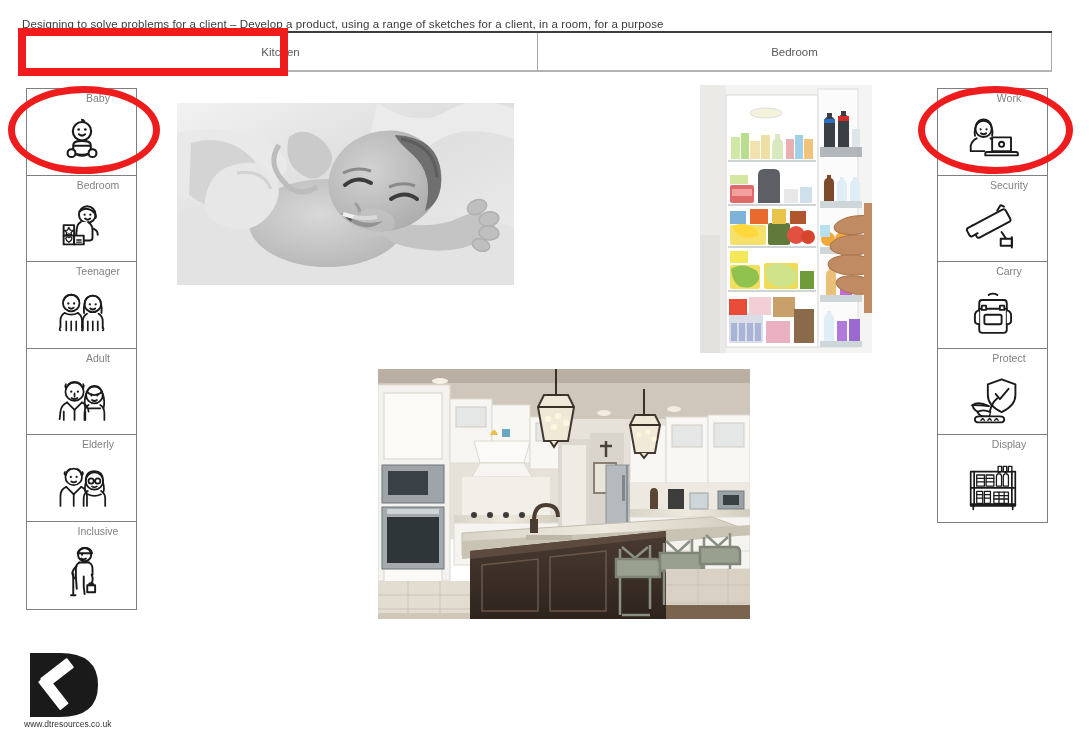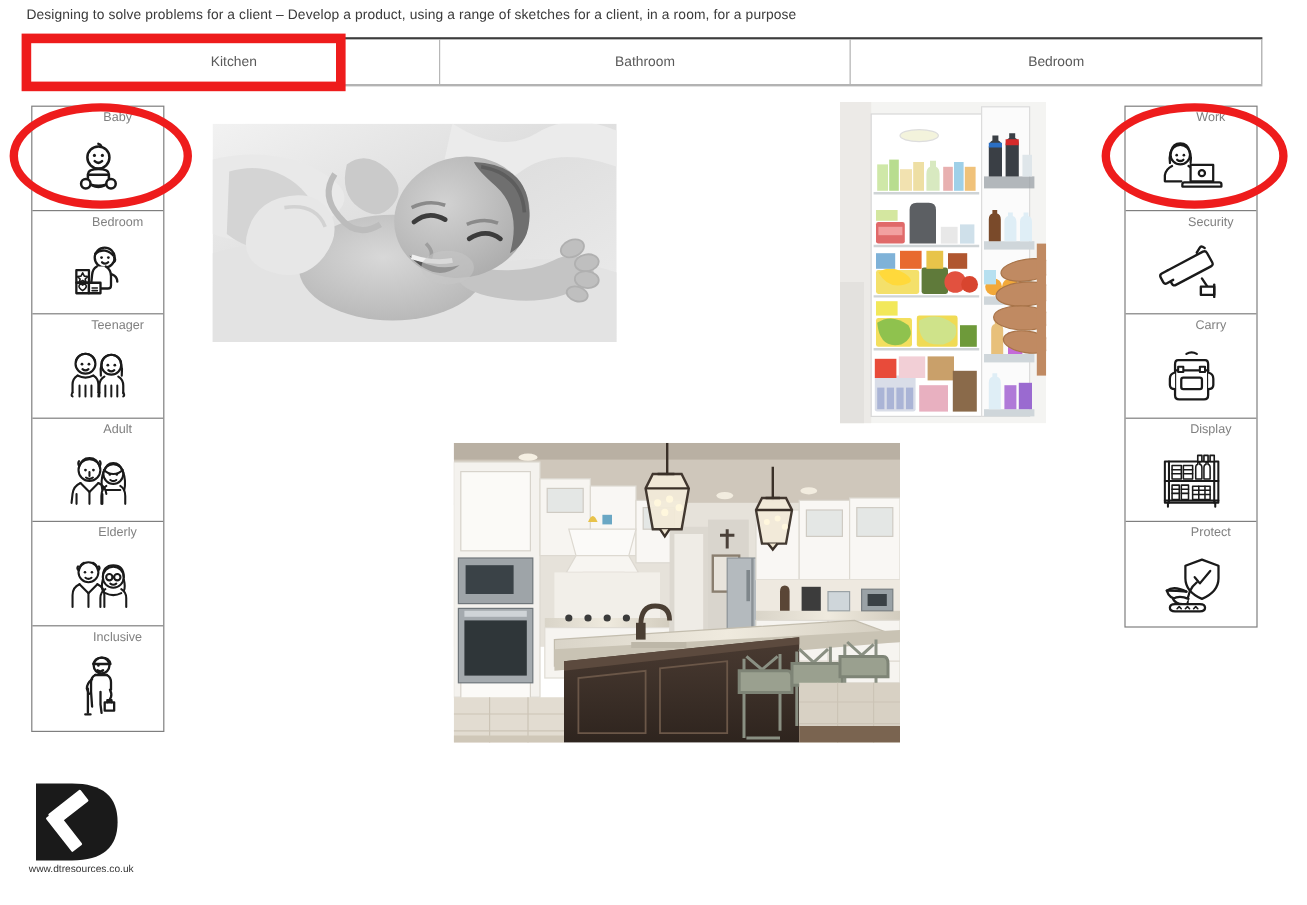--- a/index.html
+++ b/index.html
@@ -13,21 +13,21 @@
     position: relative;
     overflow: hidden;
     font-family: "Liberation Sans", sans-serif;
     color: #404040;
   }
 
   
   .title {
     position: absolute;
     left: 22px;
-    top: 7px;
+    top: 18px;
     font-size: 11.5px;
     color: #3a3a3a;
     white-space: nowrap;
     letter-spacing: 0.1px;
   }
 
   
   .tabbar {
     position: absolute;
     left: 23px;
@@ -147,23 +147,20 @@
   }
 </style>
 </head>
 <body>
 
 <div class="title">Designing to solve problems for a client – Develop a product, using a range of sketches for a client, in a room, for a purpose</div>
 
 <div class="tabbar">
   <div class="tab">
     <span>Kitchen</span>
-  </div>
-  <div class="tab">
-    <span>Bathroom</span>
   </div>
   <div class="tab">
     <span>Bedroom</span>
   </div>
 </div>
 
 <div class="sidebar left">
 
   <div class="cell">
     <div class="cell-label">Baby</div>
@@ -378,20 +375,40 @@
         <path d="M13 24 h32"></path>
         <rect x="16" y="20.5" width="5" height="5" fill="#fff" stroke-width="2"></rect>
         <rect x="37" y="20.5" width="5" height="5" fill="#fff" stroke-width="2"></rect>
 
         <rect x="19" y="31" width="20" height="11" rx="2" fill="#fff"></rect>
       </svg>
     </div>
   </div>
 
   <div class="cell">
+    <div class="cell-label">Protect</div>
+    <div class="cell-icon">
+      <svg width="60" height="50" viewBox="0 0 68 58" fill="none" stroke="#1a1a1a" stroke-width="2.2" stroke-linecap="round" stroke-linejoin="round">
+
+        <path d="M44 5 l16 6 v12 q0 13 -16 20 q-16 -7 -16 -20 v-12 z" fill="#fff"></path>
+        <path d="M37 22 l5 6 l10 -12"></path>
+
+        <path d="M30 48 q0 -14 9 -21"></path>
+
+        <path d="M29 36 q-12 -6 -19 -1 q3 10 15 8" fill="#fff"></path>
+        <path d="M10 35 q10 0 19 1"></path>
+        <path d="M31 43 q-9 -4 -15 0 q3 6 12 5" fill="#fff"></path>
+
+        <path d="M18 48 h24 q5 0 5 3.5 t-5 3.5 h-24 q-5 0 -5 -3.5 t5 -3.5 z" fill="#fff"></path>
+        <path d="M20 52.5 l2 -2 l2 2 M28 52.5 l2 -2 l2 2 M36 52.5 l2 -2 l2 2" stroke-width="1.6"></path>
+      </svg>
+    </div>
+  </div>
+
+  <div class="cell">
     <div class="cell-label">Display</div>
     <div class="cell-icon">
       <svg width="58" height="48" viewBox="0 0 64 56" fill="none" stroke="#1a1a1a" stroke-width="2" stroke-linecap="round" stroke-linejoin="round">
 
         <path d="M6 10 h52 v40 h-52 z" fill="#fff"></path>
         <path d="M6 29 h52"></path>
         <path d="M6 48 h52"></path>
         <path d="M10 10 v40 M54 10 v40"></path>
 
         <path d="M38 4 h4 v6 h-4 z M44 4 h4 v6 h-4 z M50 4 h4 v6 h-4 z" fill="#fff" stroke-width="1.6"></path>
@@ -409,40 +426,20 @@
         <g stroke-width="1.5">
           <path d="M13 33 h7 v14 h-7 z" fill="#fff"></path>
           <path d="M13 37 h7 M13 41 h7"></path>
           <path d="M22 33 h7 v14 h-7 z" fill="#fff"></path>
           <path d="M22 37 h7 M22 41 h7"></path>
           <path d="M33 34 h17 v13 h-17 z" fill="#fff"></path>
           <path d="M33 38 h17 M33 42 h17 M39 34 v13 M45 34 v13"></path>
         </g>
 
         <path d="M9 50 v4 M55 50 v4"></path>
-      </svg>
-    </div>
-  </div>
-
-  <div class="cell">
-    <div class="cell-label">Protect</div>
-    <div class="cell-icon">
-      <svg width="60" height="50" viewBox="0 0 68 58" fill="none" stroke="#1a1a1a" stroke-width="2.2" stroke-linecap="round" stroke-linejoin="round">
-
-        <path d="M44 5 l16 6 v12 q0 13 -16 20 q-16 -7 -16 -20 v-12 z" fill="#fff"></path>
-        <path d="M37 22 l5 6 l10 -12"></path>
-
-        <path d="M30 48 q0 -14 9 -21"></path>
-
-        <path d="M29 36 q-12 -6 -19 -1 q3 10 15 8" fill="#fff"></path>
-        <path d="M10 35 q10 0 19 1"></path>
-        <path d="M31 43 q-9 -4 -15 0 q3 6 12 5" fill="#fff"></path>
-
-        <path d="M18 48 h24 q5 0 5 3.5 t-5 3.5 h-24 q-5 0 -5 -3.5 t5 -3.5 z" fill="#fff"></path>
-        <path d="M20 52.5 l2 -2 l2 2 M28 52.5 l2 -2 l2 2 M36 52.5 l2 -2 l2 2" stroke-width="1.6"></path>
       </svg>
     </div>
   </div>
 
 </div>
 
 <div class="photo" id="photo-baby">
   <svg viewBox="0 0 337 182" preserveAspectRatio="none">
     <defs>
       <linearGradient id="bgBlanket" x1="0" y1="0" x2="1" y2="1">

